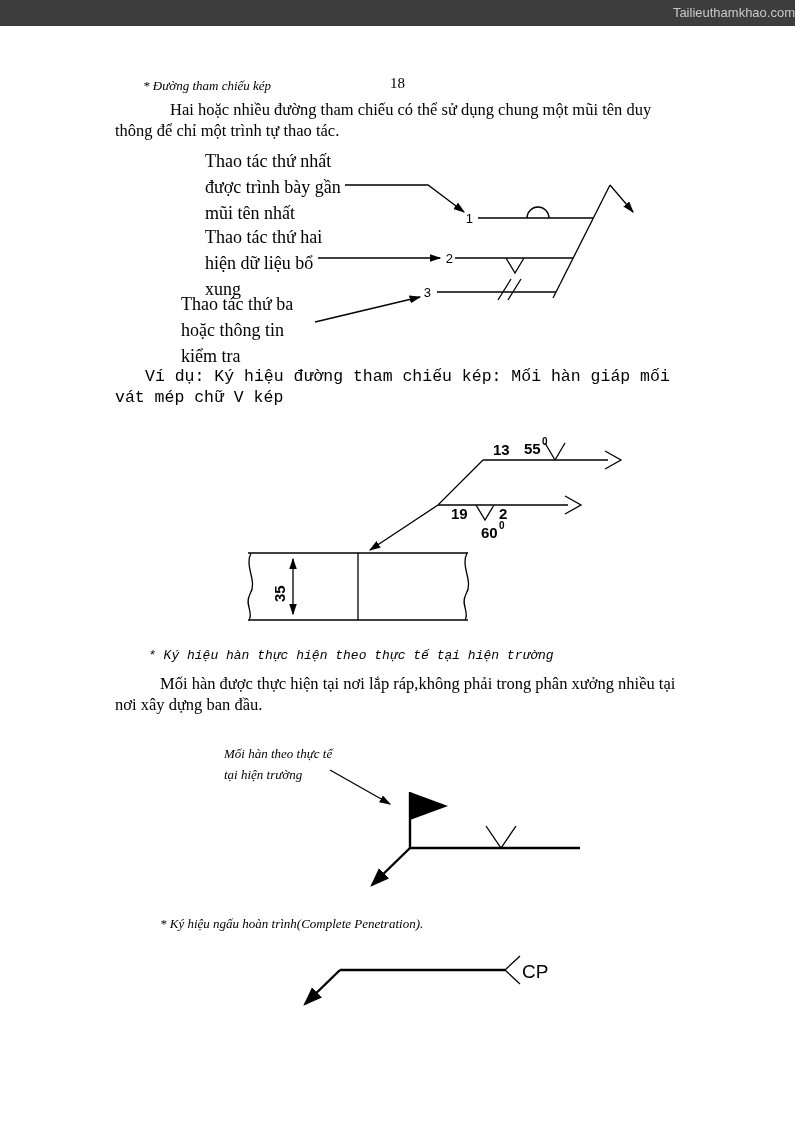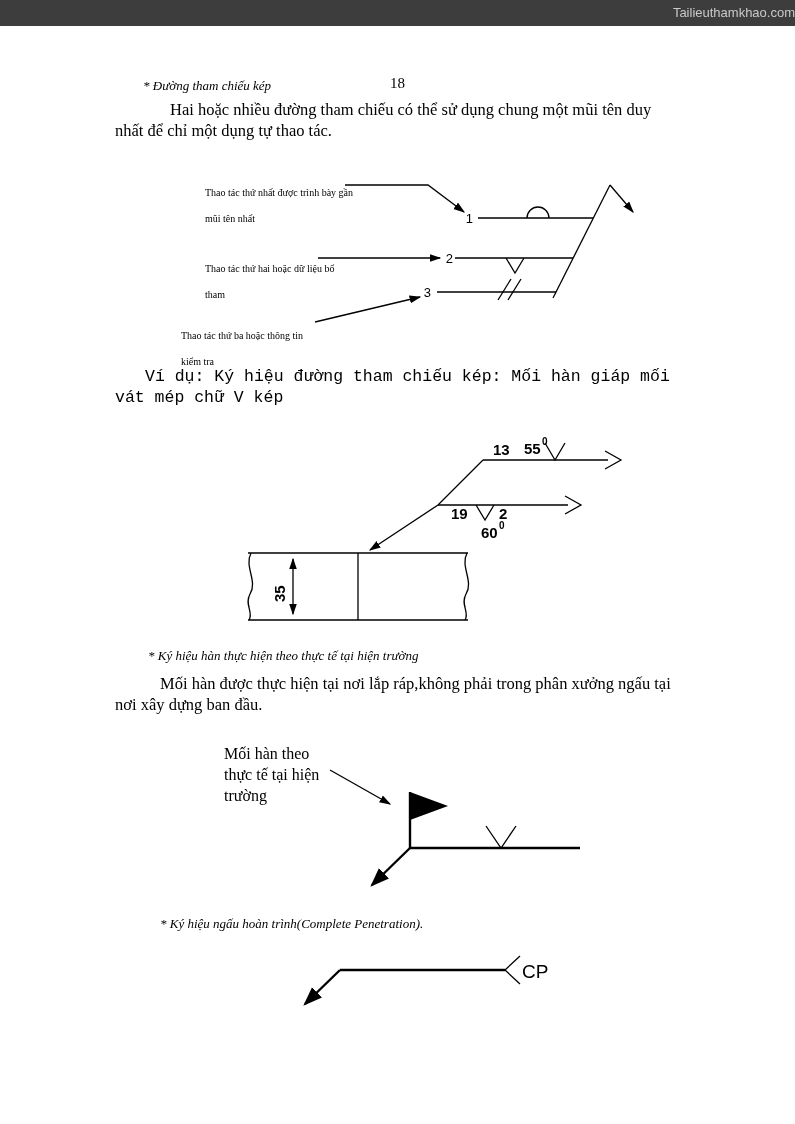--- a/index.html
+++ b/index.html
@@ -11,41 +11,41 @@
   .topbar .site { display:inline-block; margin-right:0; line-height:26px;
                   font-family:"Liberation Sans", sans-serif; font-size:13px; color:#c9c9c9; cursor:pointer; }
 
   .page-number { position:absolute; top:46px; left:0; right:0; text-align:center; font-size:15px;margin-top:29px; }
 
   .heading { position:absolute; font-style:italic; font-size:13px; white-space:nowrap; }
   .para    { position:absolute; font-size:16.5px; line-height:21px; }
 
   .diagram { position:absolute; }
   .diagram svg { position:absolute; top:0; left:0; display:block; }
-  .dlabel  { position:absolute; font-size:10px; line-height:26px;margin-top:32px; }
-  .dlabel3 { position:absolute; font-size:16px; line-height:21px; }
+  .dlabel  { position:absolute; font-size:18px; line-height:26px; }
+  .dlabel3 { position:absolute; font-size:13px; line-height:21px;font-style:italic; }
 
   svg text { font-family:"Liberation Sans", sans-serif; fill:#000; }
   .stroke  { stroke:#000; fill:none; stroke-width:1.3; }
   .thick   { stroke:#000; fill:none; stroke-width:2.4; }
 </style>
 </head>
 <body>
 
 <div class="page">
 
   <div class="topbar">
     <span class="site">Tailieuthamkhao.com</span>
   </div>
 
   <div class="page-number">18</div>
 
   <div class="heading" style="left:143px; top:78px;">* Đường tham chiếu kép</div>
 
-  <div class="para" style="left:115px; top:99px; width:567px; text-indent:55px;">Hai hoặc nhiều đường tham chiếu có thể sử dụng chung một mũi tên duy nhất để chỉ một dụng tự thao tác.</div>
+  <div class="para" style="left:115px; top:99px; width:567px; text-indent:55px;">Hai hoặc nhiều đường tham chiếu có thể sử dụng chung một mũi tên duy thông để chỉ một trình tự thao tác.</div>
 
   <div class="diagram" style="left:180px; top:142px; width:480px; height:215px;">
     <svg width="480" height="215" viewBox="0 0 480 215">
       <defs>
         <marker id="ahS" markerWidth="12" markerHeight="8" refX="8" refY="3" orient="auto" markerUnits="strokeWidth">
           <path d="M0,0 L9,3 L0,6 Z" fill="#000"></path>
         </marker>
       </defs>
       <g>
         <line class="stroke" x1="298" y1="76" x2="413" y2="76"></line>
@@ -58,21 +58,21 @@
         <path class="stroke" d="M318,158 L331,137 M328,158 L341,137"></path>
         <polyline class="stroke" points="165,43 248,43 284,70" marker-end="url(#ahS)"></polyline>
         <line class="stroke" x1="138" y1="116" x2="260" y2="116" marker-end="url(#ahS)"></line>
         <line class="stroke" x1="135" y1="180" x2="240" y2="155" marker-end="url(#ahS)"></line>
       </g>
       <text x="293" y="81" font-size="13" text-anchor="end">1</text>
       <text x="273" y="121" font-size="13" text-anchor="end">2</text>
       <text x="251" y="155" font-size="13" text-anchor="end">3</text>
     </svg>
     <div class="dlabel" style="left:25px; top:6px; width:150px;">Thao tác thứ nhất được trình bày gần mũi tên nhất</div>
-    <div class="dlabel" style="left:25px; top:82px; width:136px;">Thao tác thứ hai hoặc dữ liệu bổ tham</div>
+    <div class="dlabel" style="left:25px; top:82px; width:136px;">Thao tác thứ hai hiện dữ liệu bổ xung</div>
     <div class="dlabel" style="left:1px; top:149px; width:136px;">Thao tác thứ ba hoặc thông tin kiểm tra</div>
   </div>
 
   <div class="para" style="left:115px; top:366px; width:570px; text-indent:30px;font-family:Liberation Mono, monospace;">Ví dụ: Ký hiệu đường tham chiếu kép: Mối hàn giáp mối vát mép chữ V kép</div>
 
   <div class="diagram" style="left:243px; top:430px; width:390px; height:200px;font-weight:bold;">
     <svg width="390" height="200" viewBox="0 0 390 200">
       <g>
         <line class="stroke" x1="240" y1="30" x2="365" y2="30"></line>
         <path class="stroke" d="M362,21 L378,30 L362,39"></path>
@@ -93,23 +93,23 @@
       <text x="281" y="24" font-size="15">55</text>
       <text x="299" y="15" font-size="10">0</text>
       <text x="208" y="89" font-size="15">19</text>
       <text x="256" y="89" font-size="15">2</text>
       <text x="238" y="108" font-size="15">60</text>
       <text x="256" y="99" font-size="10">0</text>
       <text transform="translate(42,172) rotate(-90)" font-size="15">35</text>
     </svg>
   </div>
 
-  <div class="heading" style="left:148px; top:648px;">* Ký hiệu hàn thực hiện theo thực tế tại hiện trường</div>
+  <div class="heading" style="left:148px; top:648px;font-family:Liberation Mono, monospace;">* Ký hiệu hàn thực hiện theo thực tế tại hiện trường</div>
 
-  <div class="para" style="left:115px; top:673px; width:572px; text-indent:45px;">Mối hàn được thực hiện tại nơi lắp ráp,không phải trong phân xưởng ngấu tại nơi xây dựng ban đầu.</div>
+  <div class="para" style="left:115px; top:673px; width:572px; text-indent:45px;">Mối hàn được thực hiện tại nơi lắp ráp,không phải trong phân xưởng nhiều tại nơi xây dựng ban đầu.</div>
 
   <div class="diagram" style="left:220px; top:740px; width:400px; height:170px;">
     <svg width="400" height="170" viewBox="0 0 400 170">
       <defs>
         <marker id="ahB" markerWidth="10" markerHeight="8" refX="7" refY="3" orient="auto" markerUnits="strokeWidth">
           <path d="M0,0 L8,3 L0,6 Z" fill="#000"></path>
         </marker>
       </defs>
       <g>
         <line class="stroke" x1="110" y1="30" x2="170" y2="64" marker-end="url(#ahS)"></line>

